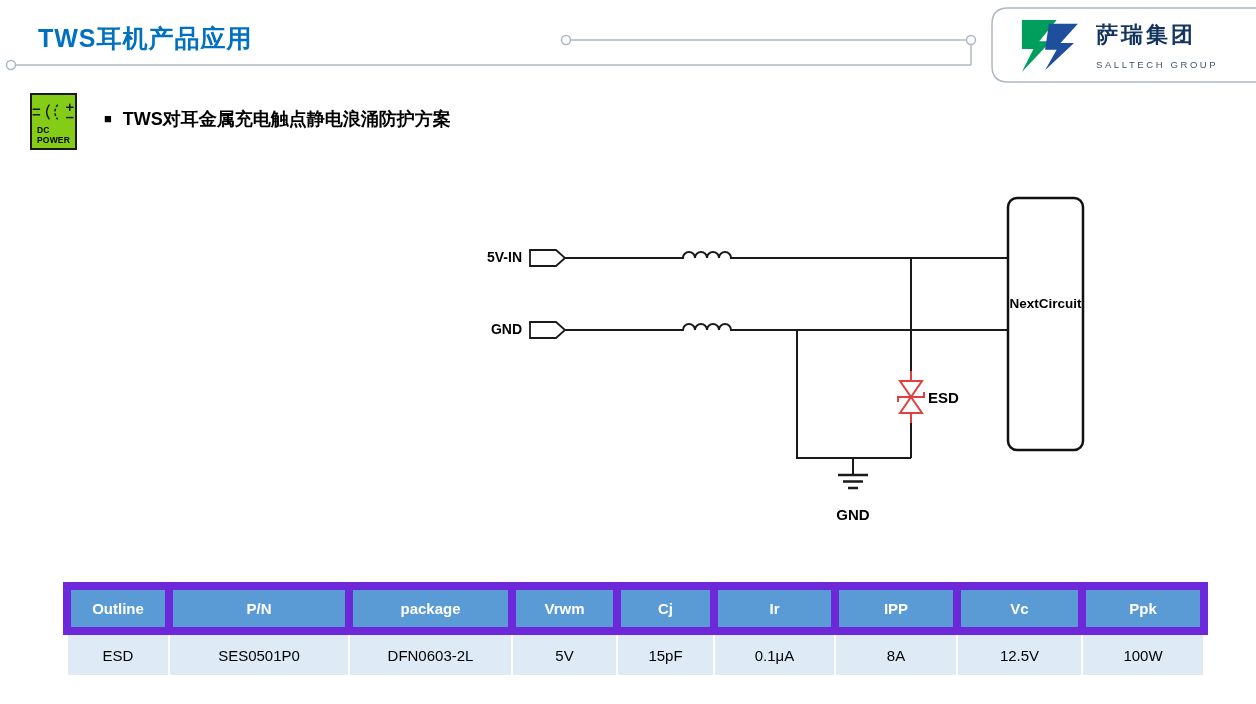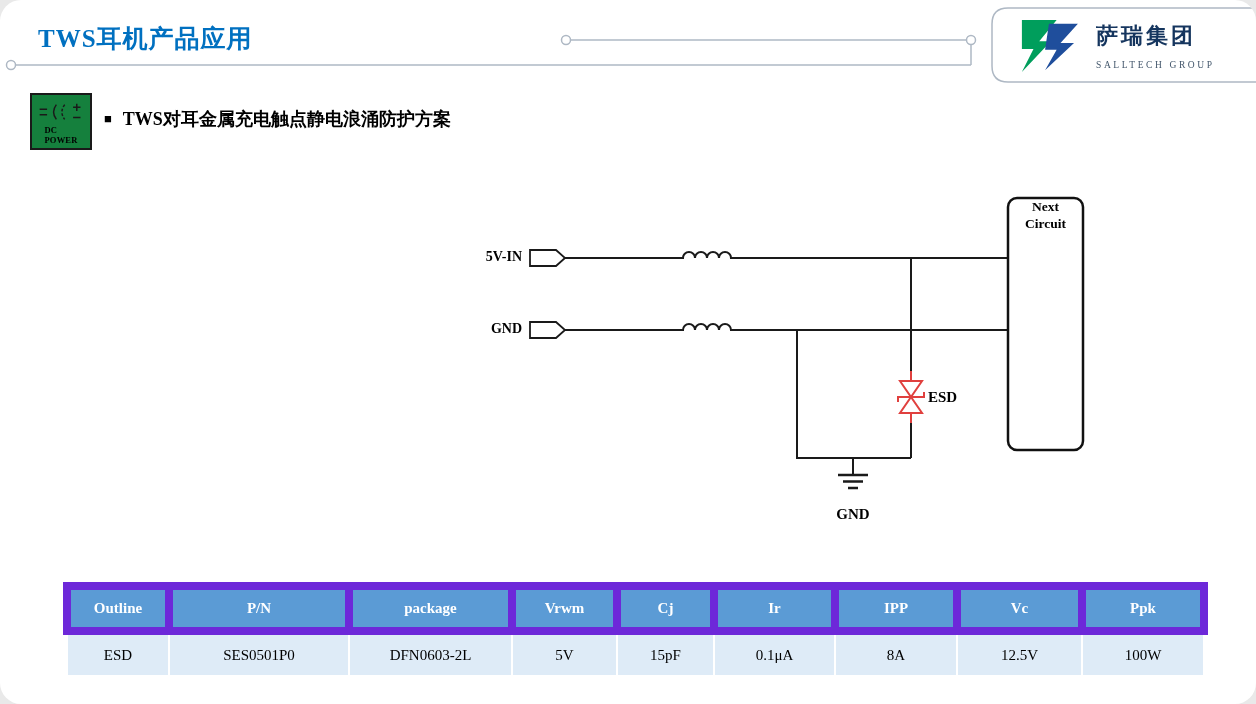--- a/index.html
+++ b/index.html
@@ -1,35 +1,35 @@
 <!DOCTYPE html>
 <html style="--accent-blue: #0070C0; --table-header-bg: #5B9BD5; --table-row-bg: #DEEBF7; --esd-red: #E0403E; --logo-green: #009E5C; --logo-blue: #1F4E9C; --deco-gray: #AEB8C4;"><head>
 <meta charset="utf-8">
 <style>
   html,body { margin:0; padding:0; background:#e9e9e9; }
   .page {
     position:relative; width:1256px; height:704px; background:#ffffff;
-    font-family:Liberation Serif, serif; overflow:hidden; color:#000;border-radius:21px;
+    font-family:Liberation Sans, sans-serif; overflow:hidden; color:#000;
   }
   .deco-svg { position:absolute; left:0; top:0; width:1256px; height:96px; pointer-events:none; }
 
   .title {
     position:absolute; left:38px; top:22px;
     font-size:25px; font-weight:bold; letter-spacing:1px;
     color:var(--accent-blue,#0070C0);
   }
 
   .logo { position:absolute; left:1014px; top:18px; display:flex; align-items:center; gap:16px; }
   .logo-text { display:flex; flex-direction:column; }
   .logo-name { font-size:22px; font-weight:bold; color:#15355e; letter-spacing:3px; line-height:26px; }
   .logo-sub  { font-size:9.5px; color:#42566b; letter-spacing:2.6px; margin-top:11px; }
 
   .dc-box {
-    position:absolute; left:30px; top:93px; width:62px; height:57px;
-    border:2px solid #1a1a1a; background:#15803d; box-sizing:border-box;
+    position:absolute; left:30px; top:93px; width:47px; height:57px;
+    border:2px solid #1a1a1a; background:#84cc16; box-sizing:border-box;
     display:flex; flex-direction:column; align-items:center; justify-content:space-between;
     padding:4px 14px 3px;
   }
   .dc-label { font-size:8.5px; font-weight:bold; letter-spacing:0.2px; }
 
   .heading {
     position:absolute; left:104px; top:107px;
     display:flex; align-items:center; gap:11px;
     font-size:18px; font-weight:bold; color:#000;
   }
@@ -42,21 +42,21 @@
 
   .diagram { position:absolute; left:440px; top:185px; width:680px; height:360px; }
   .schematic-svg { position:absolute; left:0; top:0; width:680px; height:360px; }
   .dlabel { position:absolute; font-weight:bold; color:#000000; }
   .lbl-vin        { left:0; top:64px;  width:82px; text-align:right; font-size:14px; }
   .lbl-gnd-in     { left:0; top:136px; width:82px; text-align:right; font-size:14px; }
   .lbl-esd        { left:488px; top:204px; font-size:15px; }
   .lbl-gnd-bottom { left:381px; top:321px; width:64px; text-align:center; font-size:15px; }
   .next-box-label {
     position:absolute; left:568px; top:13px; width:75px; height:211px;
-    display:flex; flex-direction:column; justify-content:flex-start; align-items:center;
+    display:flex; flex-direction:row; justify-content:center; align-items:center;
     font-weight:bold; font-size:13.5px; line-height:17px; color:#000;
   }
 
   .spec-table {
     position:absolute; left:63px; top:582px; width:1137px;
     border-collapse:collapse; table-layout:fixed; font-size:15px;
   }
   .spec-table th {
     background:var(--table-header-bg,#5B9BD5); color:#fff; font-weight:bold;
     height:37px; border:8px solid #6d28d9; text-align:center; padding:0;

